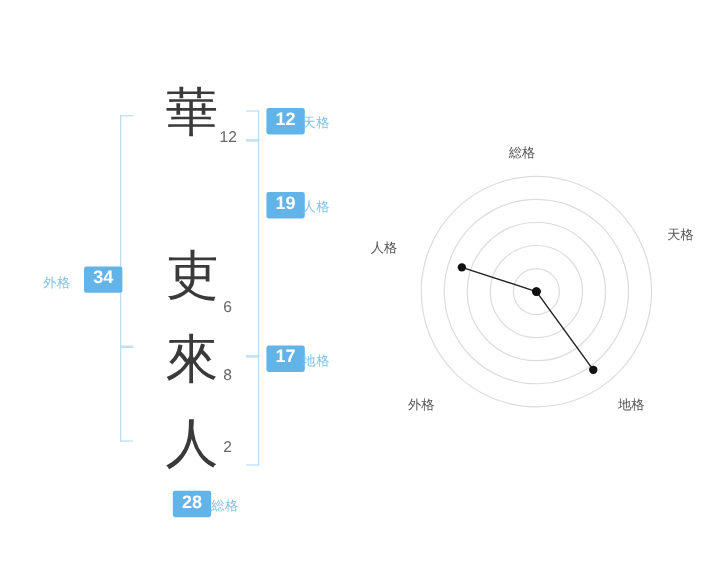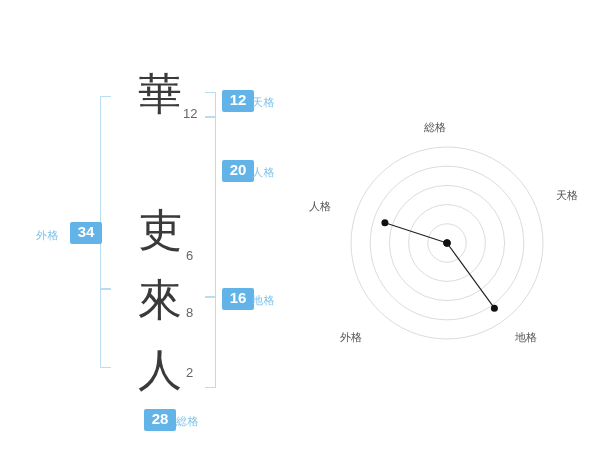--- a/index.html
+++ b/index.html
@@ -114,24 +114,24 @@
   <div class="bracket-right" style="left:205px; top:92px;  height:24px;"></div>
   <div class="bracket-right" style="left:205px; top:116px; height:180px;"></div>
   <div class="bracket-right" style="left:205px; top:296px; height:90px;"></div>
 
   <div class="bracket-left" style="left:100px; top:96px; height:192px;"></div>
   <div class="bracket-left" style="left:100px; top:288px; height:78px;"></div>
 
   <div class="badge" style="left:222px; top:90px;">12</div>
   <div class="badge-label" style="left:252px; top:95px;">天格</div>
 
-  <div class="badge" style="left:222px; top:160px;">20</div>
+  <div class="badge" style="left:222px; top:160px;">19</div>
   <div class="badge-label" style="left:252px; top:165px;">人格</div>
 
-  <div class="badge" style="left:222px; top:288px;">16</div>
+  <div class="badge" style="left:222px; top:288px;">17</div>
   <div class="badge-label" style="left:252px; top:293px;">地格</div>
 
   <div class="badge-label" style="left:36px; top:228px;">外格</div>
   <div class="badge" style="left:70px; top:222px;">34</div>
 
   <div class="badge" style="left:144px; top:409px;">28</div>
   <div class="badge-label" style="left:176px; top:414px;">総格</div>
 </div>
 
 <div id="radar-panel">

